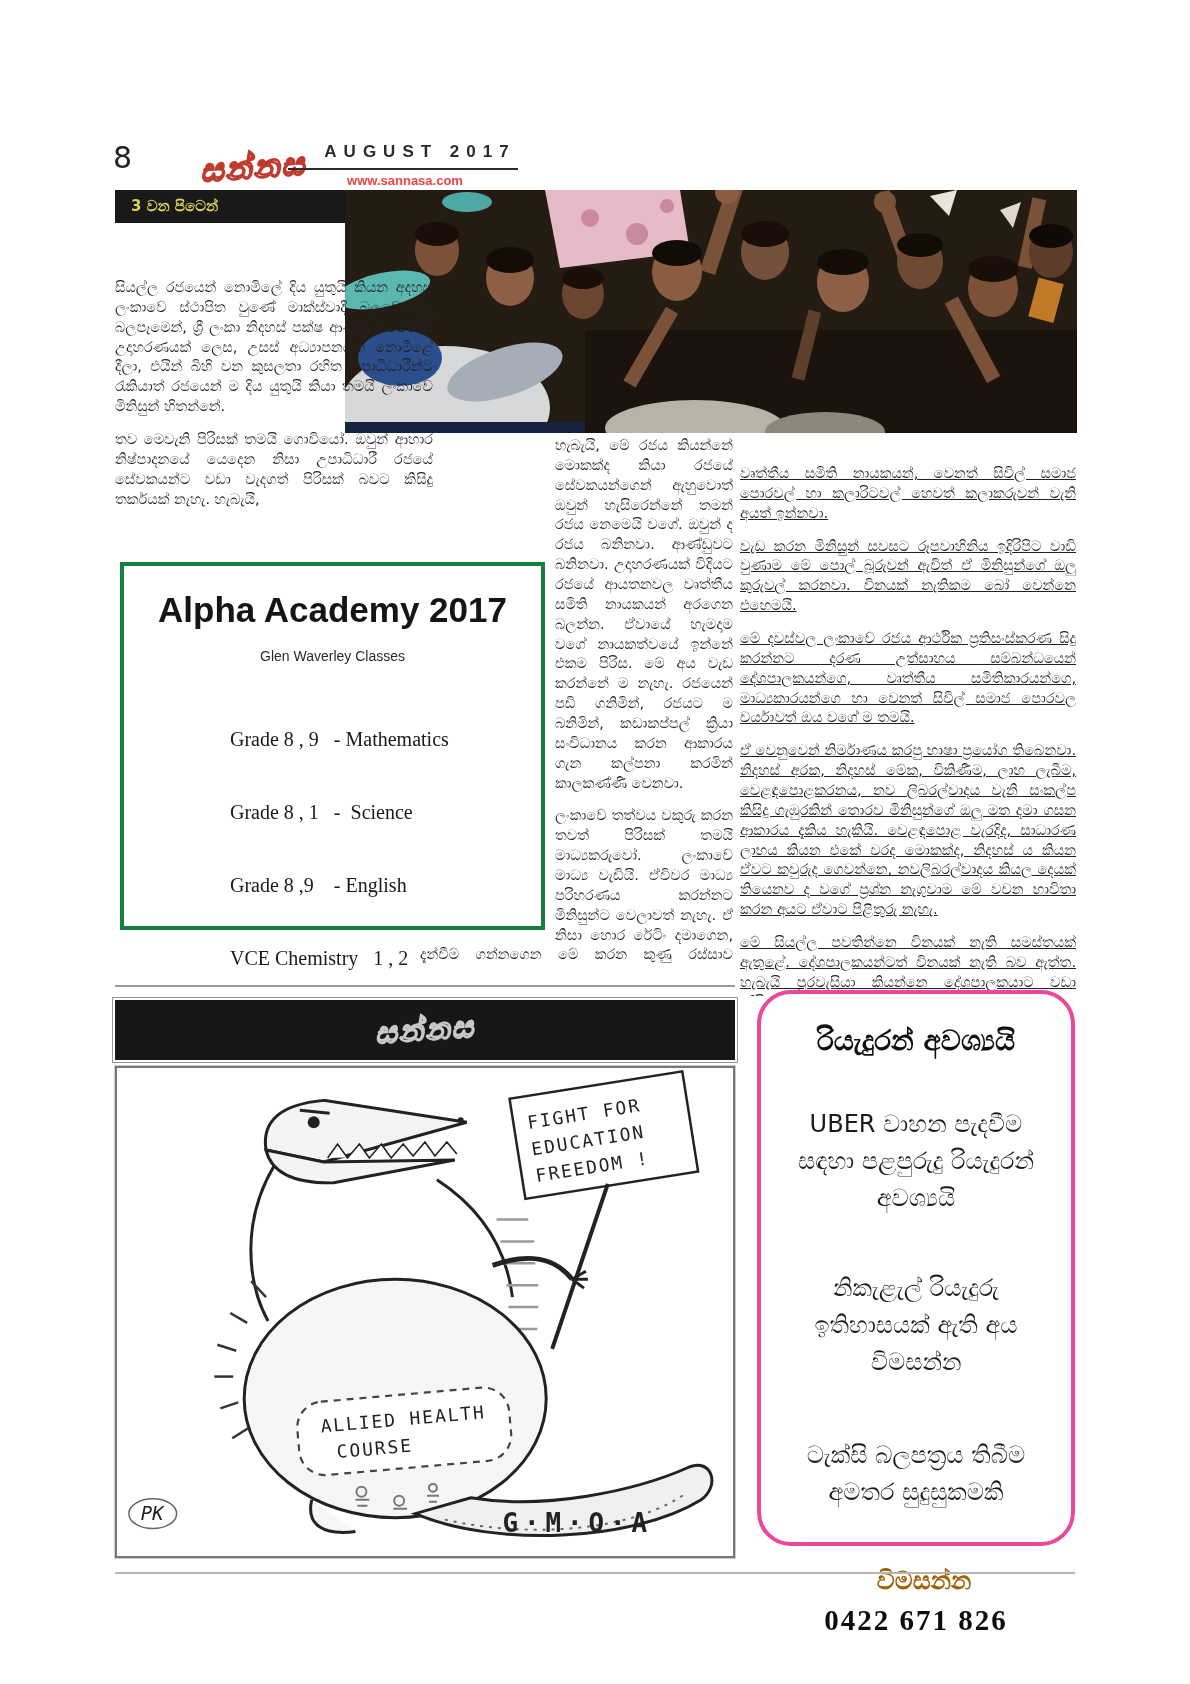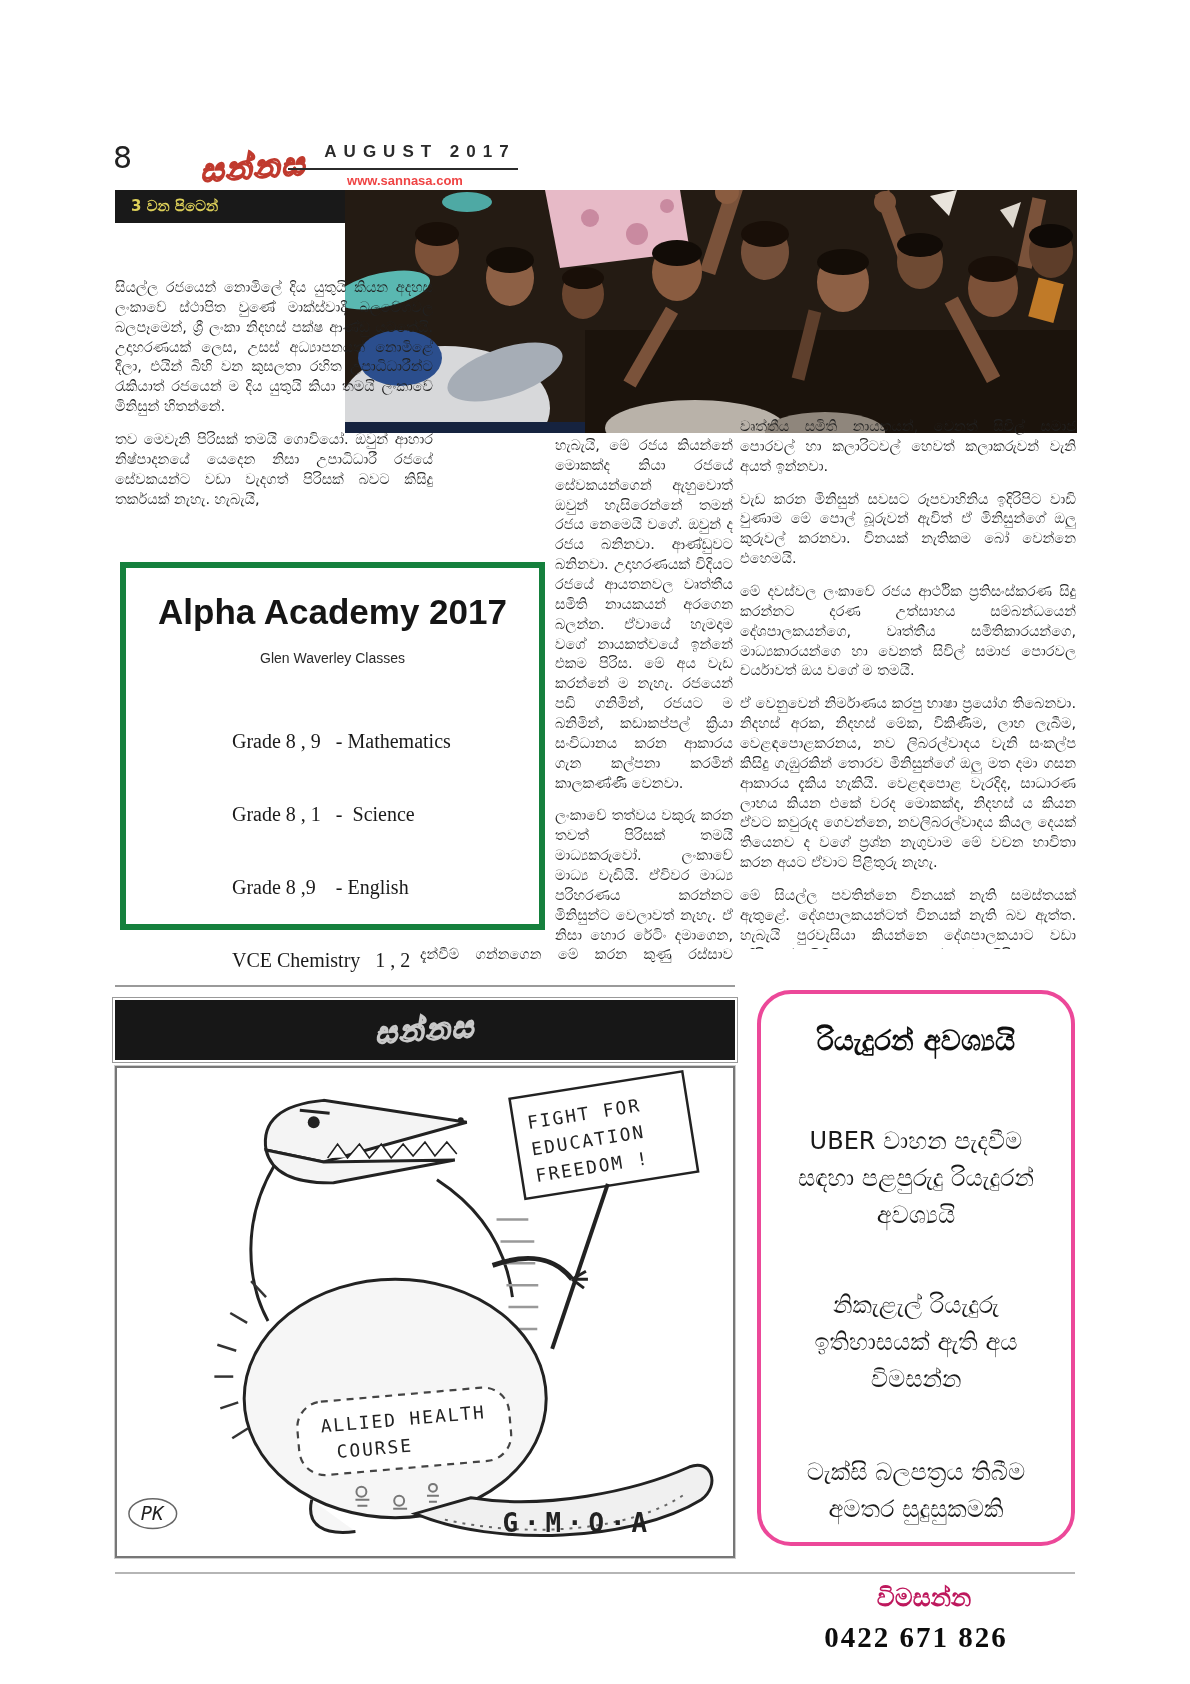--- a/index.html
+++ b/index.html
@@ -33,26 +33,26 @@
     line-height:33px; padding-left:16px;
   }
   
   .photo { position:absolute; left:345px; top:190px; width:732px; height:243px; overflow:hidden; background:#241b13; }
   .photo svg { display:block; width:100%; height:100%; }
   
   .col { position:absolute; font-size:14.5px; line-height:1.37; text-align:justify; overflow:hidden; color:#222; }
   .col p { margin-bottom:13px; }
   .col-left   { left:115px; top:278px; width:318px; height:282px; }
   .col-mid    { left:420px; top:436px; width:313px; height:530px; }
-  .col-right  { left:740px; top:417px; width:336px; height:532px; }
+  .col-right  { left:740px; top:464px; width:336px; height:532px;text-decoration:underline; }
   .ad-spacer  { float:left; width:135px; height:378px; margin-top:126px; }
   
   .alpha-ad {
     position:absolute; left:120px; top:562px; width:425px; height:368px;
-    background:#fff; border:6px solid #15803d; padding:24px 14px 0 14px; text-align:center;
+    background:#fff; border:4px solid #15803d; padding:24px 14px 0 14px; text-align:center;
   }
   .alpha-title { font-family:"Liberation Sans", sans-serif; font-weight:bold; font-size:35px; color:#151515; }
   .alpha-sub   { font-size:14px; color:#2a2a2a; margin-top:18px; font-family:"Liberation Sans", sans-serif; }
   .alpha-courses {
     margin:14px 0 0 92px; text-align:left; font-family:"Liberation Serif", serif;
     font-size:20px; line-height:1.22; color:#1a1a1a; white-space:pre;
   }
   .alpha-bullets { margin:14px 0 0 12px; text-align:left; list-style:none; }
   .alpha-bullets li {
     font-family:"Liberation Sans", sans-serif; font-size:13.5px; color:#222;
@@ -85,24 +85,24 @@
   }
   .cartoon-box svg { display:block; width:100%; height:100%; }
   
   .uber-ad {
     position:absolute; left:757px; top:990px; width:318px; height:556px;
     border:4px solid #ec4899; border-radius:34px; background:#fff;
     padding:30px 18px; display:flex; flex-direction:column; align-items:center; text-align:center;
   }
   .uber-title { font-size:28px; font-weight:bold; color:#111; }
   .uber-line  { font-size:24px; line-height:1.55; color:#1a1a1a; }
-  .uber-line1 { margin-top:65px; }
+  .uber-line1 { margin-top:48px; }
   .uber-line2 { margin-top:52px; }
   .uber-line3 { margin-top:56px; }
-  .uber-contact { margin-top:54px; font-size:25px; font-weight:bold; color:#be185d;margin-left:16px; }
+  .uber-contact { margin-top:54px; font-size:25px; font-weight:bold; color:#a16207;margin-left:16px; }
   .uber-phone { margin-top:8px; font-family:"Liberation Serif", serif; font-weight:bold; font-size:29px; color:#0d0d0d; letter-spacing:2px; }
   
   text { font-family:"DejaVu Sans Mono", monospace; fill:#222; }
 </style>
 </head>
 <body>
 
 <div class="page">
 
   <div class="page-number">8</div>

